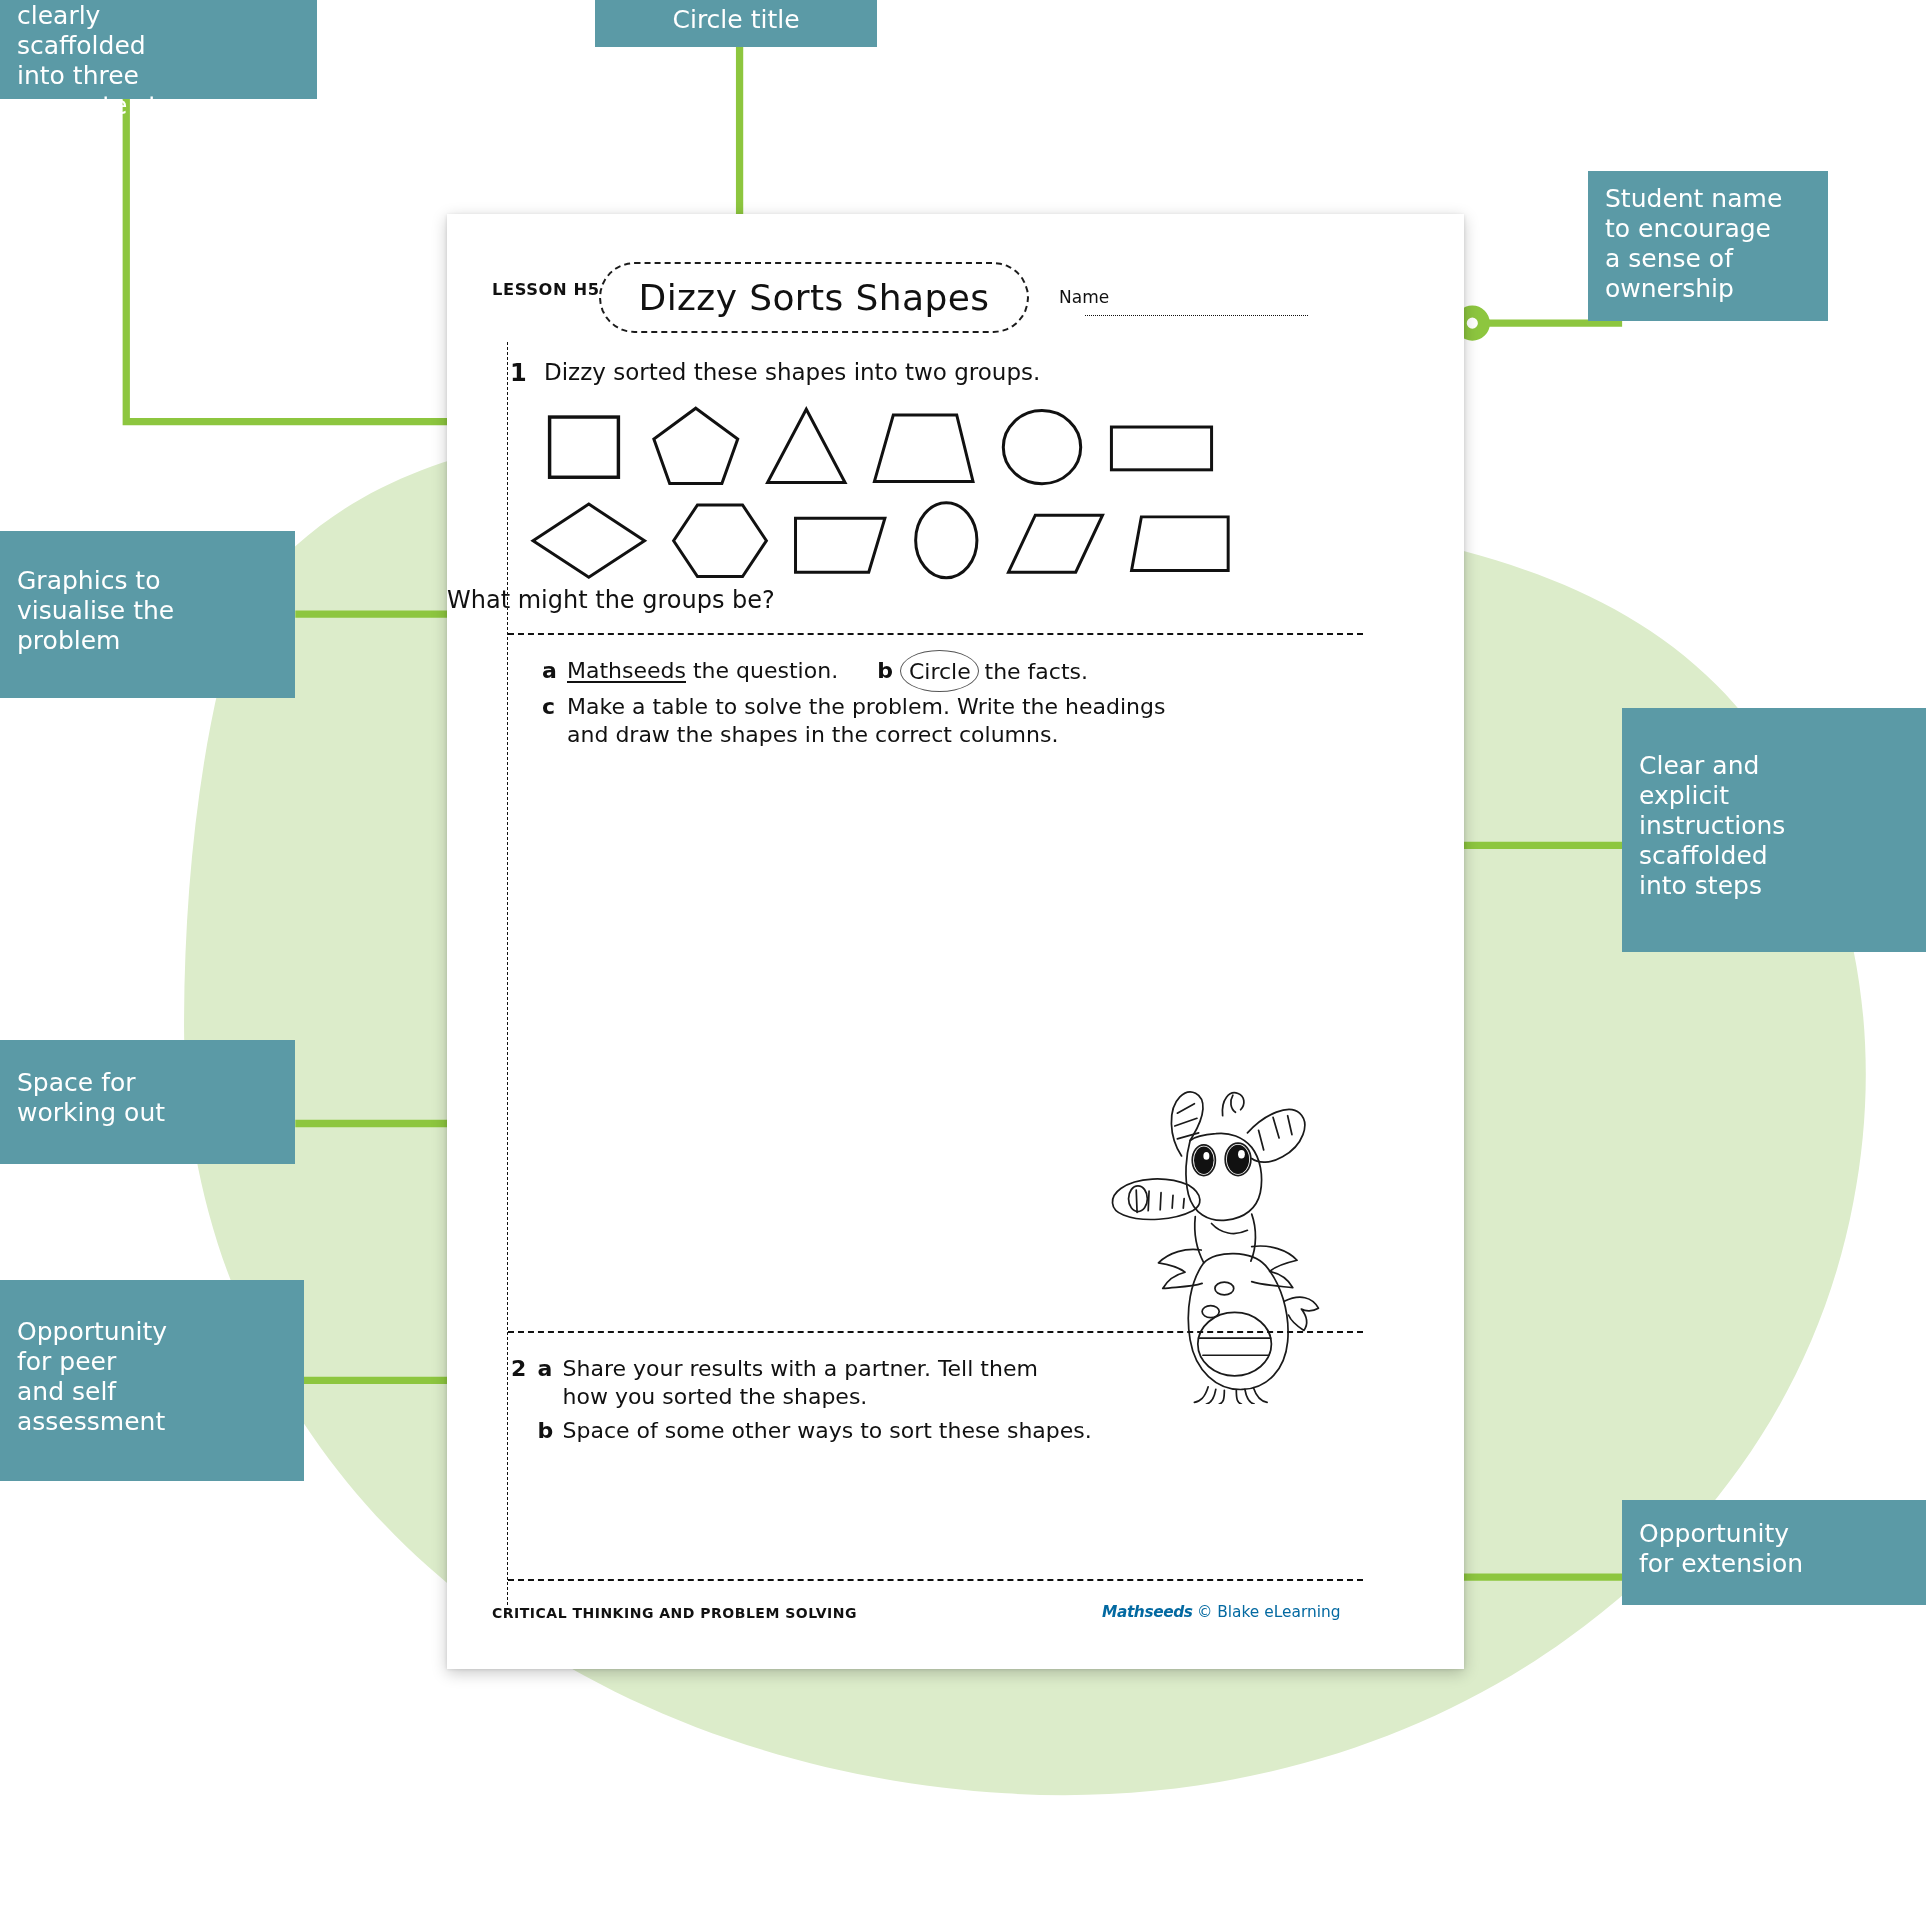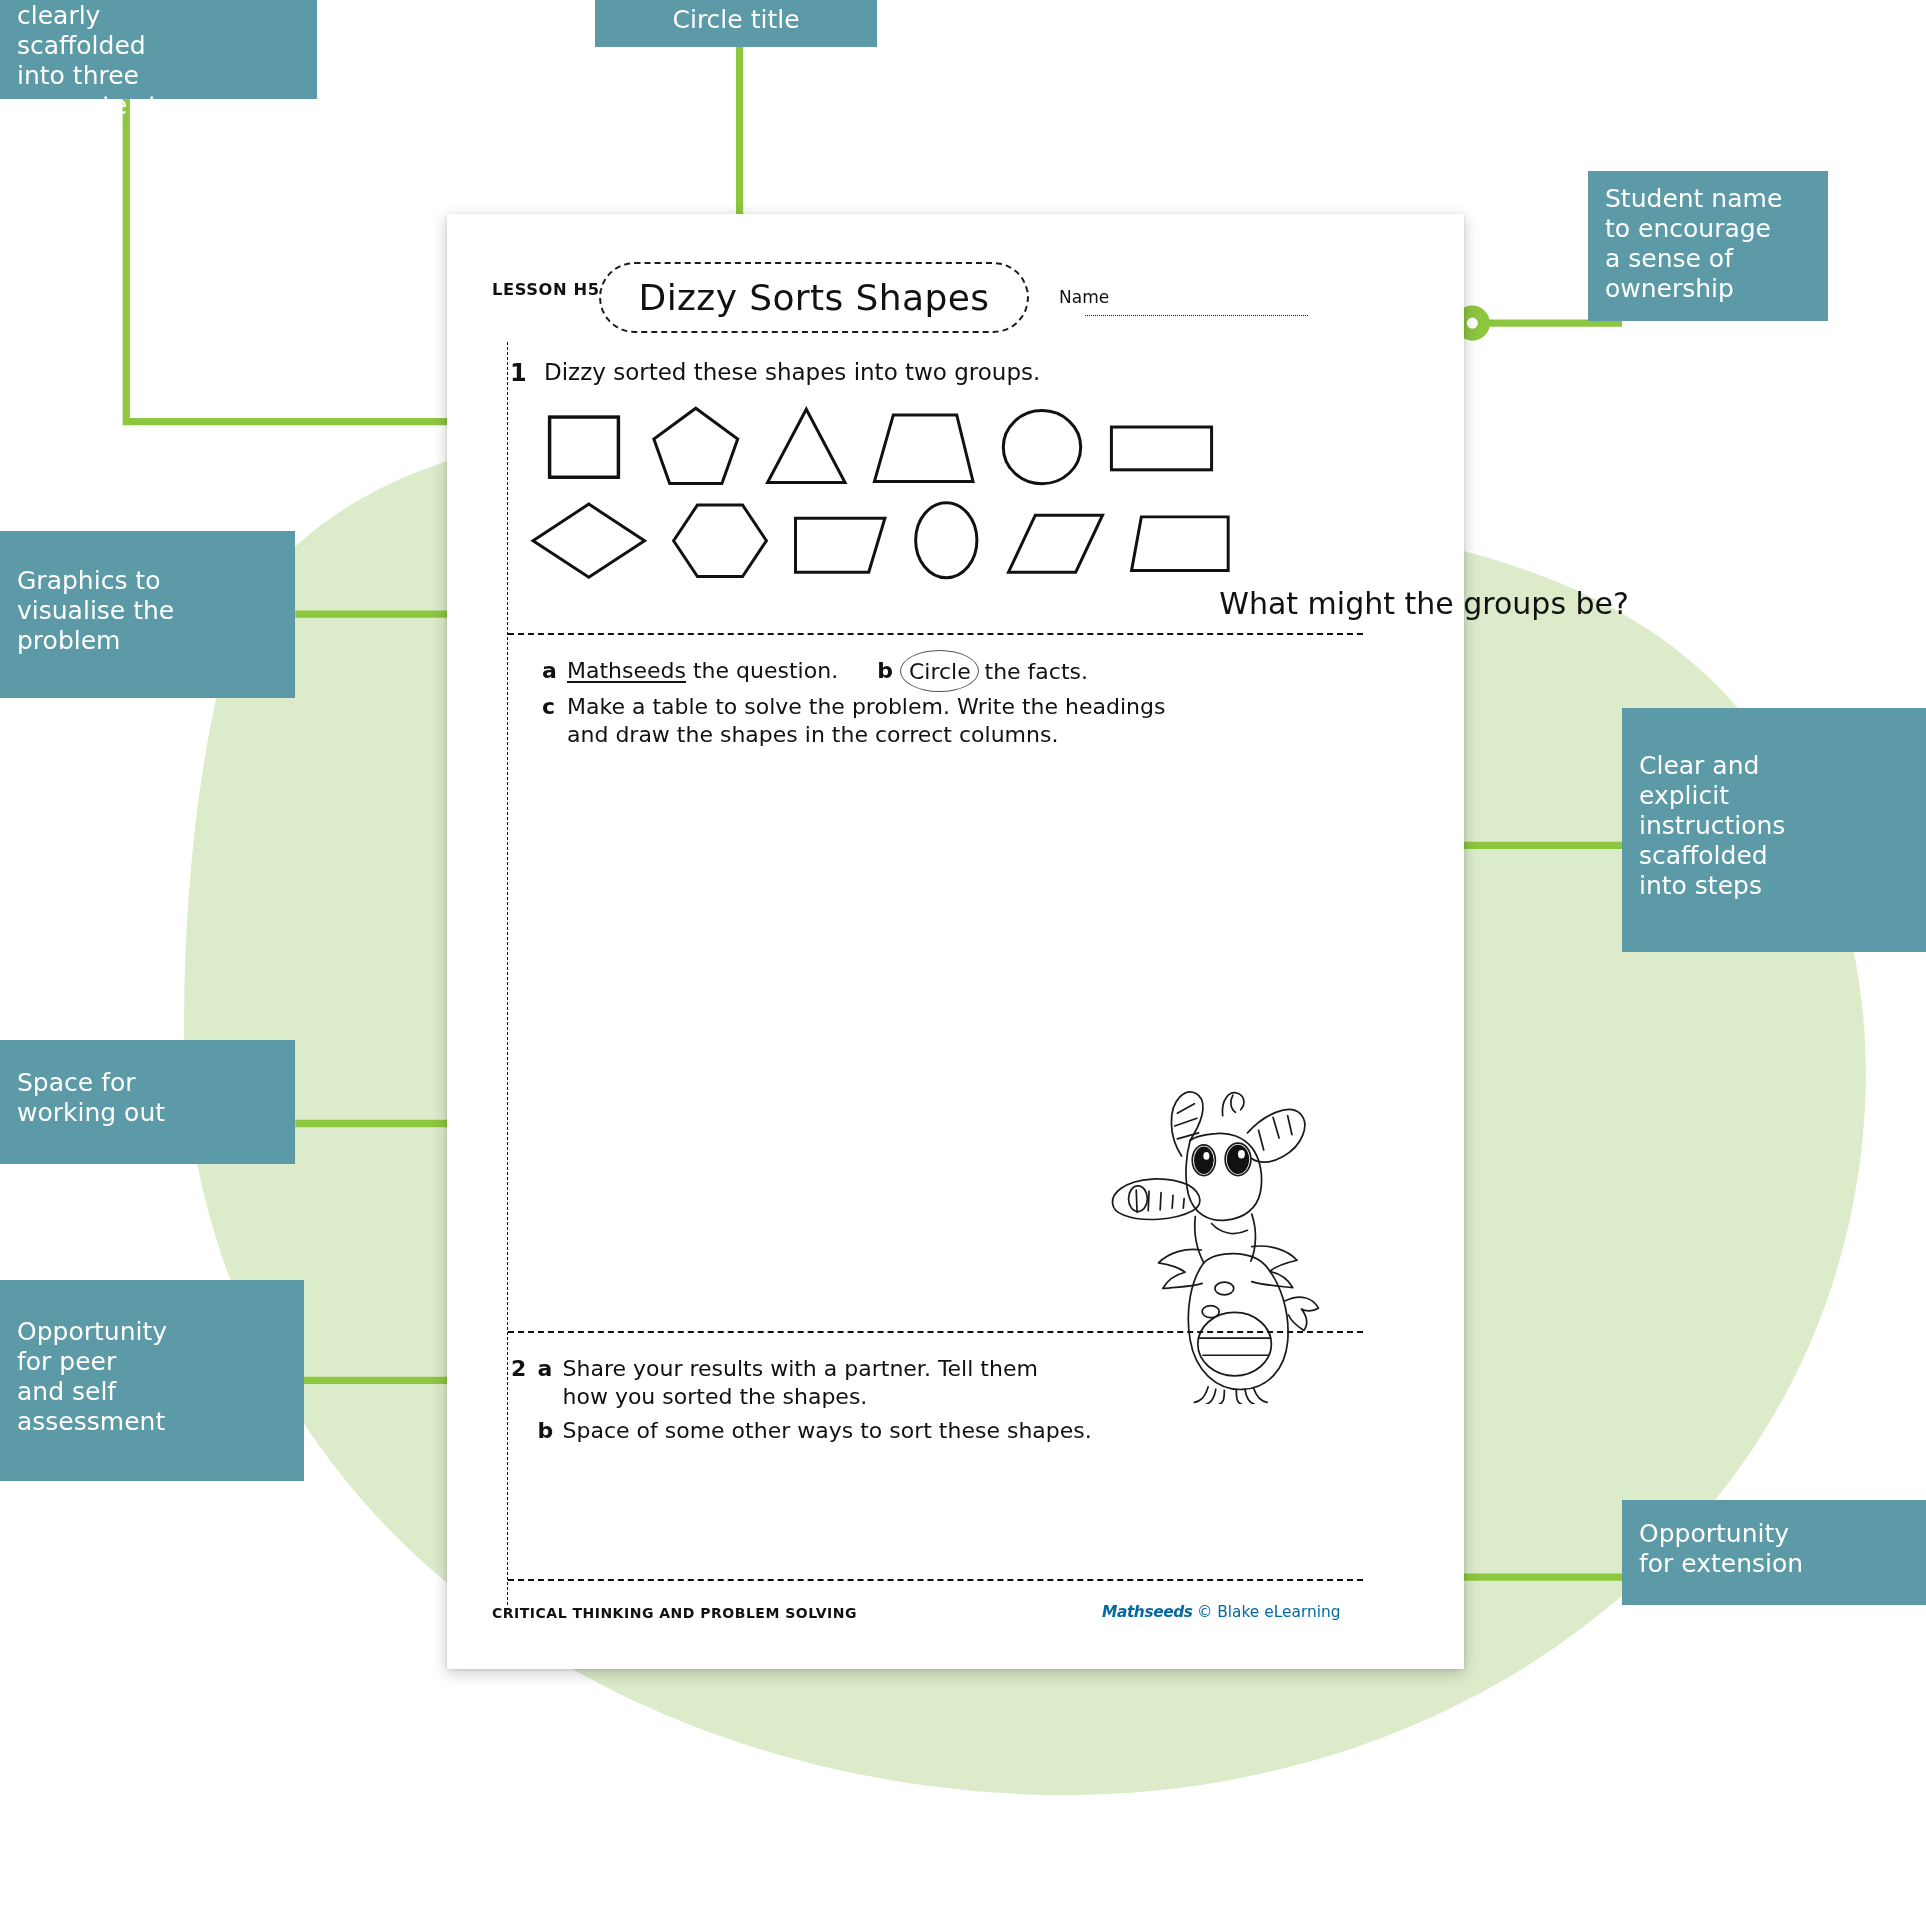--- a/index.html
+++ b/index.html
@@ -70,22 +70,22 @@
   }
   .q1-text {
      left:97px; top:145px;
      font-family:"DejaVu Sans", sans-serif; font-size:23px; color:#111; white-space:nowrap;
   }
 
   .shapes-row { position:absolute; display:flex; align-items:center; gap:23px; }
   .shapes-row svg { display:block; }
 
   .groups-q {
-     left:0; top:372px; width:1182px; text-align:right;
-     font-family:"DejaVu Sans", sans-serif; font-size:30px; color:#111;
+     left:0; top:372px; width:1182px; text-align:left;
+     font-family:"DejaVu Sans", sans-serif; font-size:24px; color:#111;
   }
 
   .steps { left:95px; top:443px; width:813px; }
   .step-line { display:flex; align-items:flex-start; font-size:22px; color:#111;
                font-family:"DejaVu Sans", sans-serif; line-height:1.28; }
   .bul { font-weight:700; width:25px; flex:0 0 25px; }
   .u-word { text-decoration:underline; text-decoration-thickness:2.1px; text-underline-offset:3.4px; }
   .circ-word { position:relative; display:inline-block; padding:0.9px 6.8px; }
   .circ-word::after {
      content:""; position:absolute; left:-1.7px; top:-6.8px; right:-1.7px; bottom:-5.1px;

